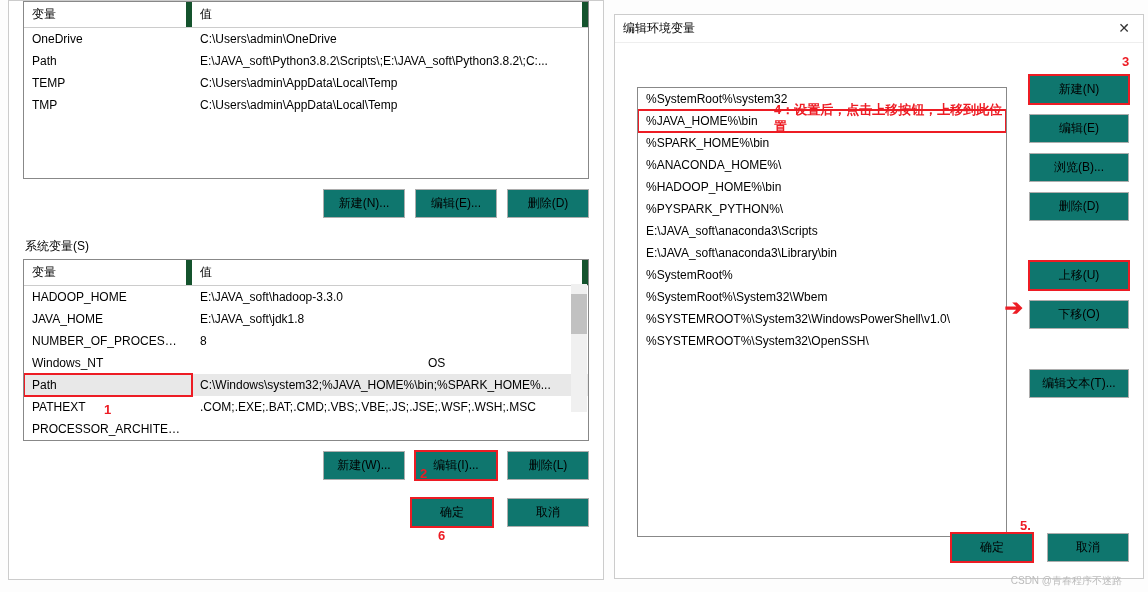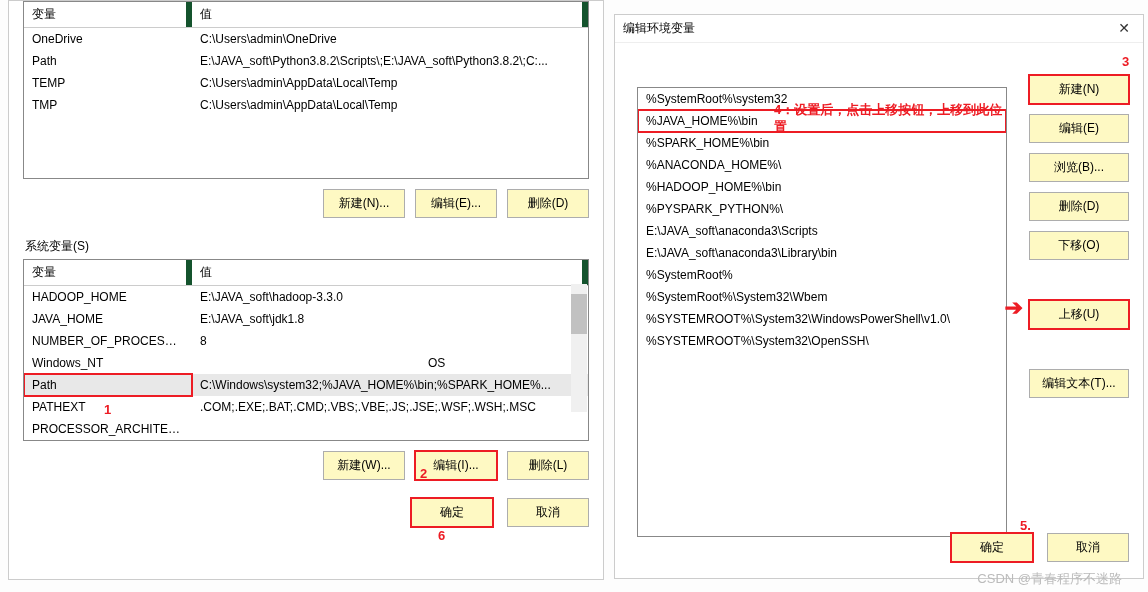--- a/index.html
+++ b/index.html
@@ -13,34 +13,34 @@
 .table-header .col { padding: 4px 8px; border-right: 6px solid #14532d; }
 .col1 { width: 168px; }
 .col2 { flex: 1; }
 .table-body { max-height: 150px; overflow-y: auto; }
 .table-row { display: flex; cursor: pointer; }
 .table-row.selected { background: #e8e8e8; }
 .table-row .cell { padding: 4px 8px; white-space: nowrap; overflow: hidden; text-overflow: ellipsis; }
 .table-row .cell1 { width: 168px; }
 .table-row .cell2 { flex: 1; }
 .btn-row { display: flex; justify-content: flex-end; gap: 10px; margin: 10px 14px; }
-.btn { background: #fef9c3; border: 1px solid #adadad; padding: 5px 0; width: 82px; text-align: center; cursor: pointer; }
+.btn { background: #0f766e; border: 1px solid #adadad; padding: 5px 0; width: 82px; text-align: center; cursor: pointer; }
 .section-label { margin: 20px 16px 4px; }
 .table-box2 { border: 1px solid #888; margin: 4px 14px; }
 .table-body2 { max-height: 155px; overflow-y: auto; }
 .dialog-btn-row { display: flex; justify-content: flex-end; gap: 14px; margin: 18px 14px 10px; }
 .red-box { outline: 2px solid #ed1c24; outline-offset: -1px; }
 .anno { position: absolute; color: #ed1c24; font-weight: bold; font-size: 13px; pointer-events: none; }
 .path-list-box { border: 1px solid #888; margin: 44px 0 0 22px; width: 370px; height: 450px; overflow-y: auto; }
 .path-item { padding: 4px 8px; white-space: nowrap; overflow: hidden; cursor: pointer; }
 .side-btns { position: absolute; right: 14px; top: 60px; display: flex; flex-direction: column; gap: 10px; }
 .side-btns .btn { width: 100px; }
 .gap-big { margin-top: 30px; }
 .arrow { position: absolute; right: 120px; top: 280px; color: #ed1c24; font-size: 22px; font-weight: bold; }
-.watermark { position: absolute; right: 26px; bottom: 4px; color: #bbb; font-size: 13px; }
+.watermark { position: absolute; right: 26px; bottom: 4px; color: #bbb; font-size: 10px; }
 .scrollv { position: absolute; right: 1px; top: 24px; width: 16px; height: 128px; background: #f0f0f0; }
 .scrollthumb { background: #c1c1c1; width: 100%; height: 40px; margin-top: 10px; }
 </style>
 </head>
 <body>
 
 <div class="dialog1">
   <div class="table-box" style="margin-top:0;">
     <div class="table-header">
       <div class="col col1">变量</div>
@@ -140,22 +140,22 @@
       <div class="path-item">%SystemRoot%</div>
       <div class="path-item">%SystemRoot%\System32\Wbem</div>
       <div class="path-item">%SYSTEMROOT%\System32\WindowsPowerShell\v1.0\</div>
       <div class="path-item">%SYSTEMROOT%\System32\OpenSSH\</div>
     </div>
   <div class="side-btns">
     <div class="btn red-box">新建(N)</div>
     <div class="btn">编辑(E)</div>
     <div class="btn">浏览(B)...</div>
     <div class="btn">删除(D)</div>
+    <div class="btn gap-big red-box">上移(U)</div>
     <div class="btn">下移(O)</div>
-    <div class="btn gap-big red-box">上移(U)</div>
     <div class="btn gap-big">编辑文本(T)...</div>
   </div>
   <div class="dialog-btn-row" style="position:absolute; bottom:6px; right:0;">
     <div class="btn red-box">确定</div>
     <div class="btn">取消</div>
   </div>
   <div class="arrow">➔</div>
 </div>
 
 <div class="anno" style="left:104px; top:402px;">1</div>

